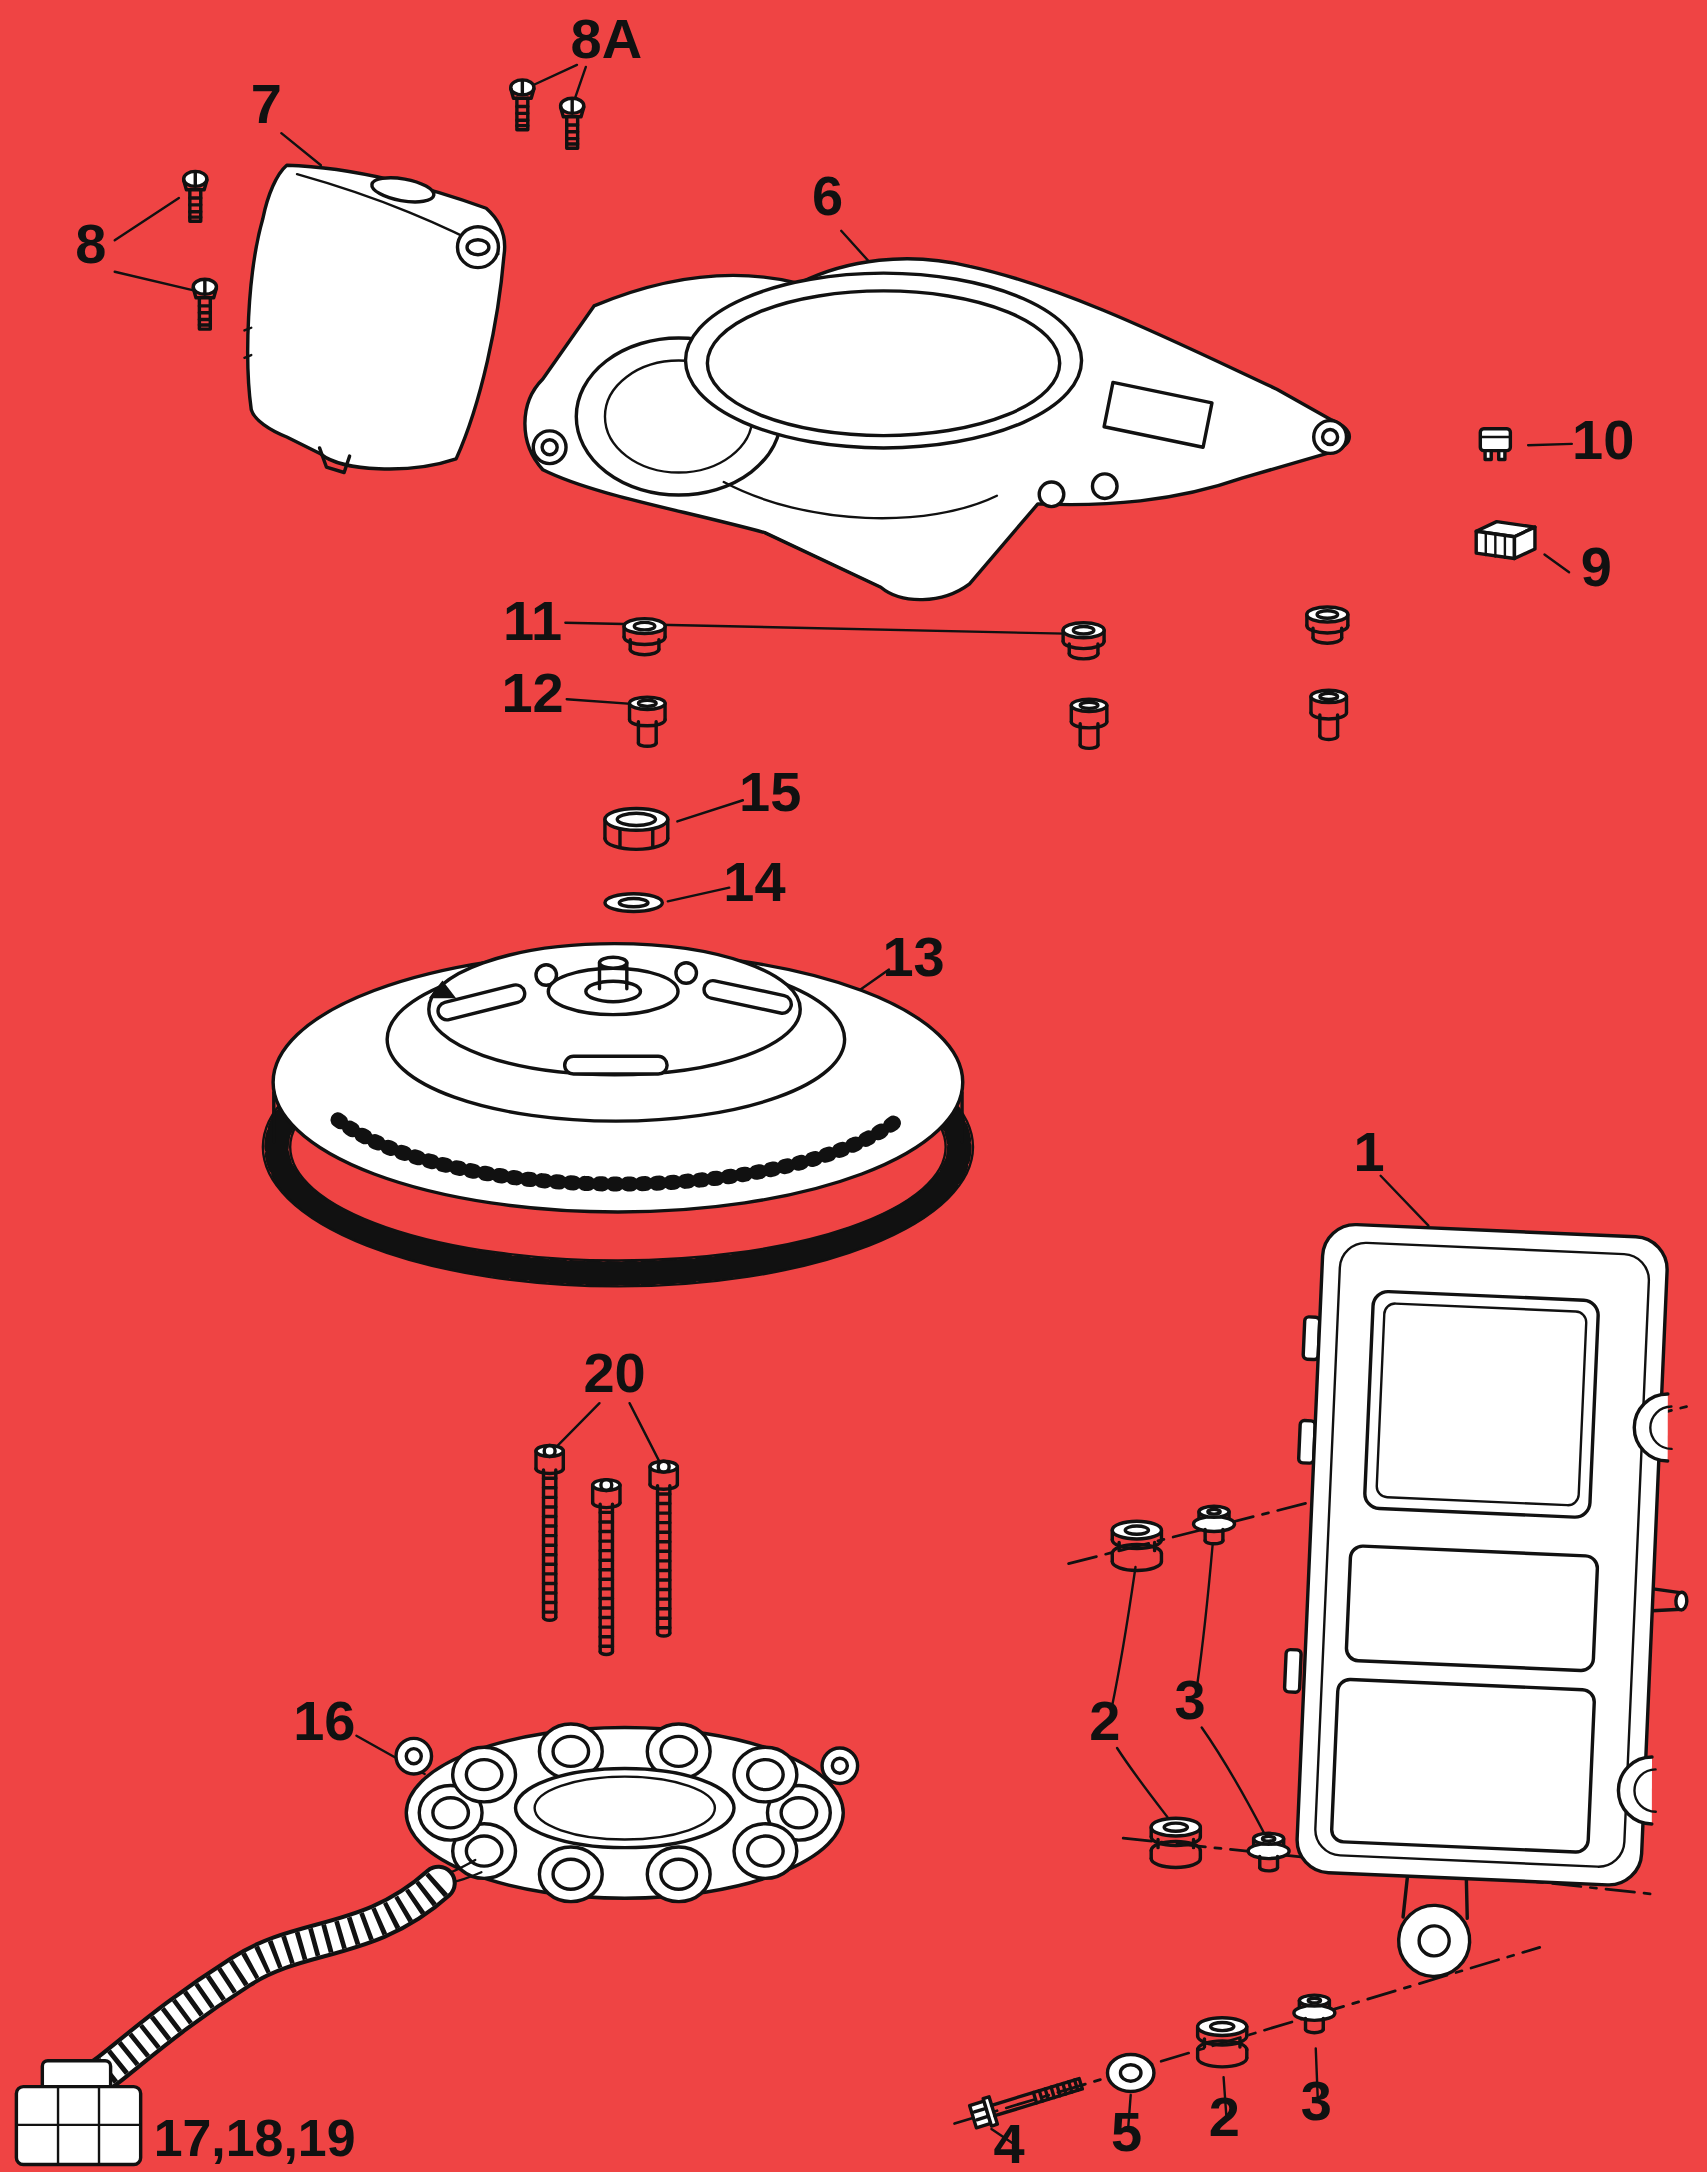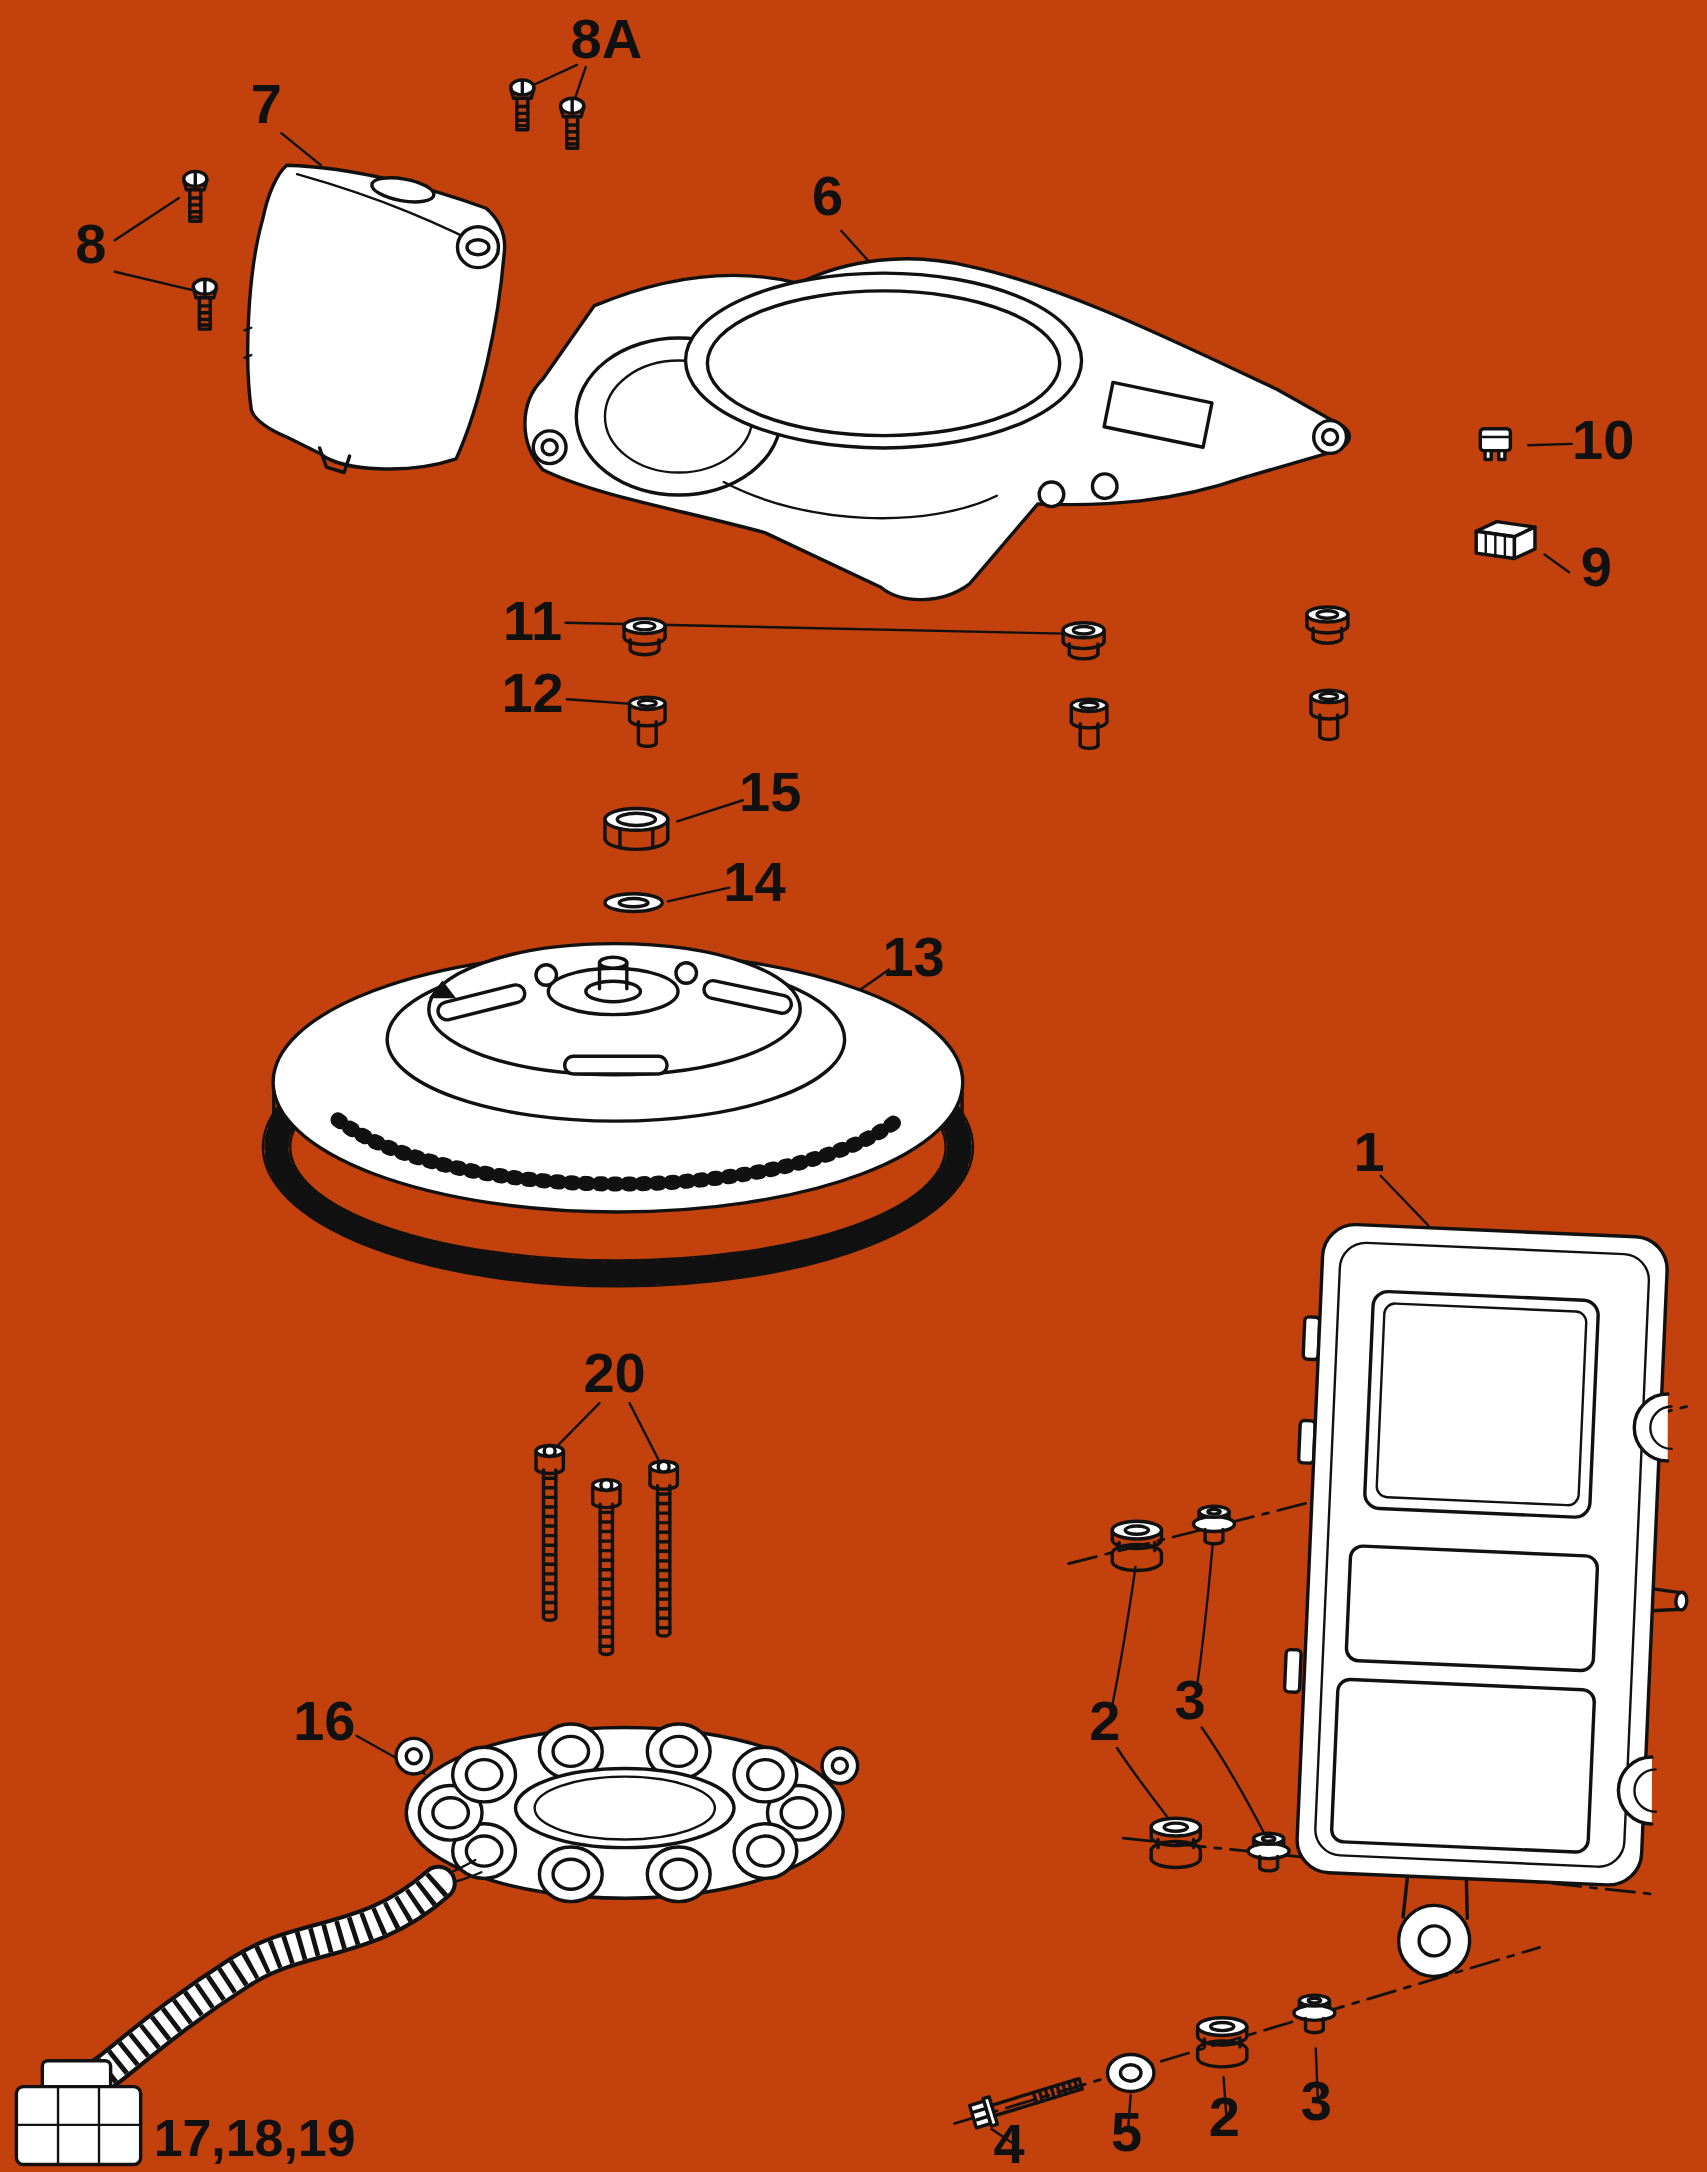--- a/index.html
+++ b/index.html
@@ -1,16 +1,16 @@
 <!DOCTYPE html>
 <html style="font-size:11px"><head>
 <meta charset="utf-8">
 <style>
   html,body{margin:0;padding:0;background:#ffffff;}
-  .stage{width:1707px;height:2172px;position:relative;background:#c2410c;}
+  .stage{width:1707px;height:2172px;position:relative;background:#ef4444;}
   svg{display:block;}
   .ln{fill:none;stroke:#111;stroke-width:5;stroke-linecap:round;stroke-linejoin:round;}
   .thin{stroke-width:3.5;}
   .fw{fill:#fff;stroke:#111;stroke-width:5;stroke-linecap:round;stroke-linejoin:round;}
   .dashdot{stroke-dasharray:42 14 9 14;stroke-width:4;}
   .teeth{stroke-dasharray:15 12;stroke-width:36;}
   .ticks{stroke-dasharray:5 16;stroke-width:22;}
   .lbl{font:700 82px "Liberation Sans", sans-serif;fill:#111;}
   .lblsm{font:700 76px "Liberation Sans", sans-serif;fill:#111;}
 </style>

